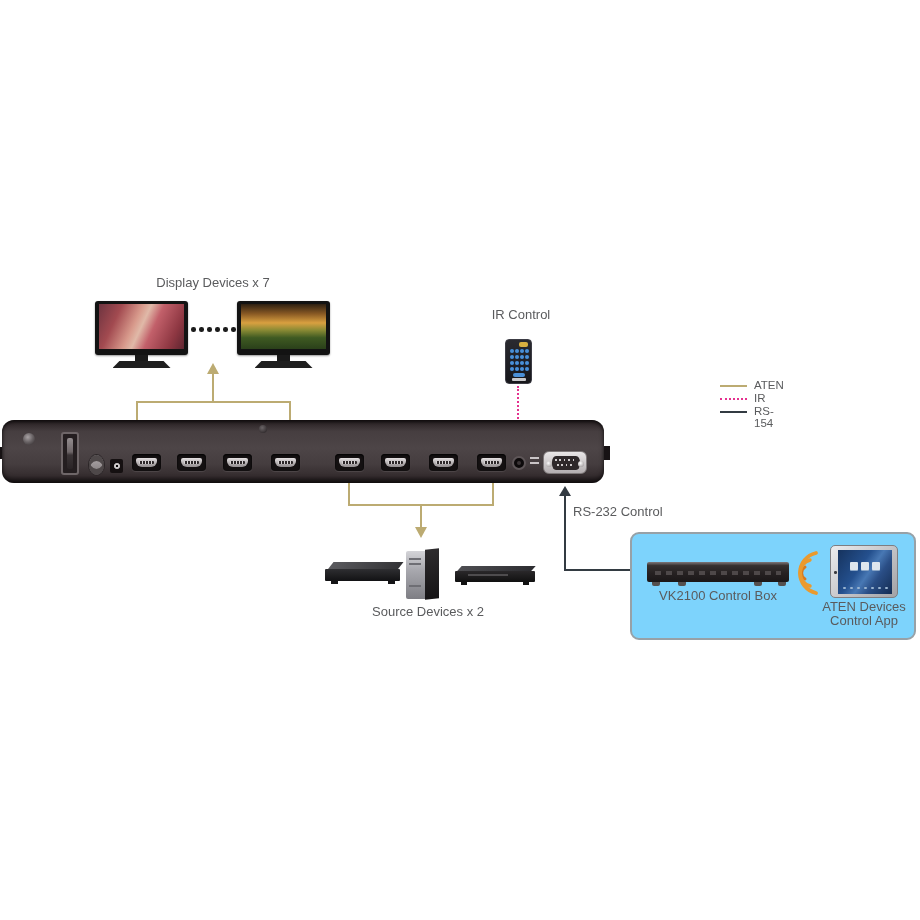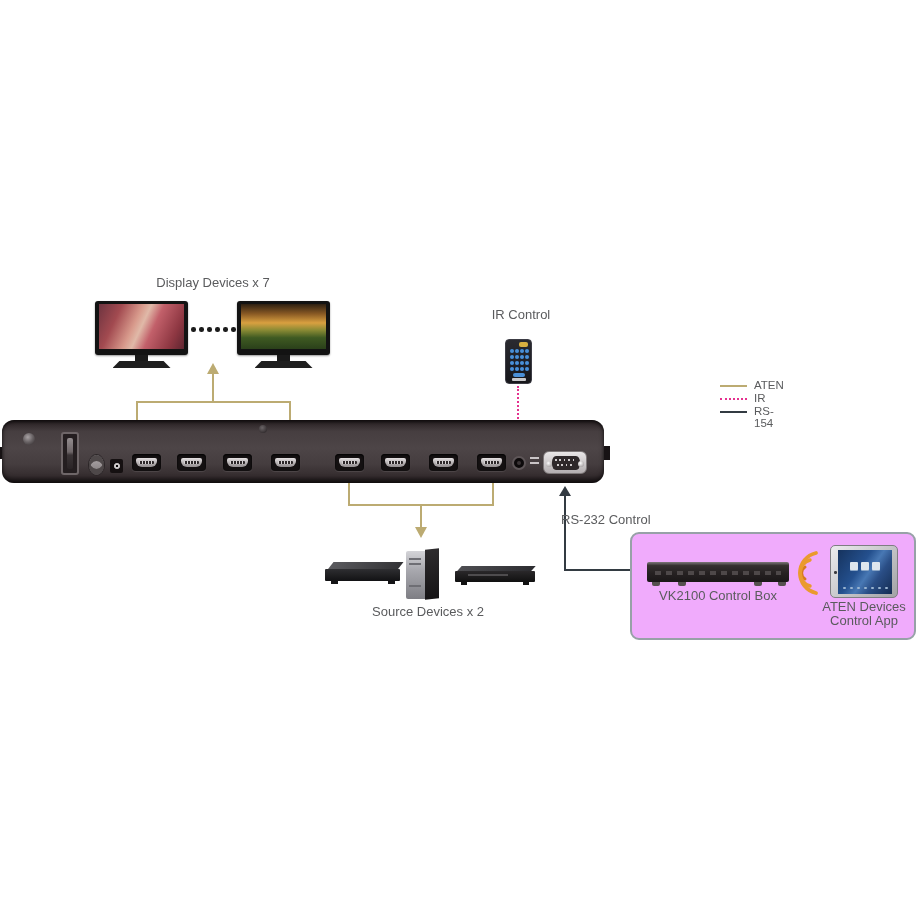--- a/index.html
+++ b/index.html
@@ -84,21 +84,21 @@
   .av-feet i { position:absolute; top:581px; width:7px; height:3px; background:#151517; }
   .pc-front { position:absolute; left:406px; top:551px; width:19px; height:48px; background:linear-gradient(180deg,#d4d4d8 0%,#a8a8ae 40%,#7e7e84 100%); border-radius:2px 0 0 2px; }
   .pc-front i { position:absolute; left:3px; width:12px; height:2px; background:#6e6e74; }
   .pc-side { position:absolute; left:425px; top:549px; width:14px; height:50px; background:linear-gradient(180deg,#2e2c2e,#151315); transform:skewY(-6deg); }
   .dvd-top { position:absolute; left:459px; top:566px; width:74px; height:6px; background:linear-gradient(90deg,#4e4e52,#2c2c30); transform:skewX(-42deg); }
   .dvd-body { position:absolute; left:455px; top:571px; width:80px; height:11px; background:linear-gradient(180deg,#2a282a,#101010); border-radius:1px; }
   .dvd-tray { position:absolute; left:468px; top:574px; width:40px; height:2px; background:#4e4c4e; }
   .dvd-feet i { position:absolute; top:582px; width:6px; height:3px; background:#121212; }
 
   
-  .panel { position:absolute; left:630px; top:532px; width:286px; height:108px; background:#f0abfc; border:2px solid #97a1a7; border-radius:9px; box-sizing:border-box; }
+  .panel { position:absolute; left:630px; top:532px; width:286px; height:108px; background:#7dd3fc; border:2px solid #97a1a7; border-radius:9px; box-sizing:border-box; }
   .vk-dev { position:absolute; left:15px; top:28px; width:142px; height:20px; border-radius:2px;
             background:linear-gradient(180deg,#7e787a 0%,#35302f 18%,#262122 55%,#1b1718 100%); }
   .vk-ports { position:absolute; left:8px; top:9px; width:126px; height:4px;
             background-image:repeating-linear-gradient(90deg,#4e4849 0 6px, transparent 6px 11px); }
   .vk-feet i { position:absolute; top:48px; width:8px; height:4px; background:#55504f; border-radius:0 0 2px 2px; }
   .tablet { position:absolute; left:198px; top:11px; width:68px; height:53px; background:linear-gradient(135deg,#ececee,#a2a2a6); border:1px solid #7e7e82; border-radius:5px; box-sizing:border-box; }
   .tab-screen { position:absolute; left:7px; top:4px; width:54px; height:44px; background:linear-gradient(125deg,#16335e 0%,#24508e 40%,#4878b4 55%,#2a4e86 70%,#142c52 100%); }
   .tab-cam { position:absolute; left:3px; top:25px; width:2.5px; height:2.5px; border-radius:50%; background:#3a3a3e; }
   .tab-tiles { position:absolute; left:12px; top:12px; display:flex; gap:3px; }
   .tab-tiles i { width:8px; height:8px; background:#dde6ee; border-radius:1px; box-shadow:0 1px 0 #8aa6c6; }
@@ -286,21 +286,21 @@
     <div class="dvd-feet">
         <i style="left:461px;"></i>
         <i style="left:523px;"></i>
       </div>
   </div>
   <div class="lbl ctr" style="left:328px; top:604px; width:200px;">Source Devices x 2</div>
 
   <div class="abs arrow-up-rs" style="left:559px; top:486px;"></div>
   <div class="abs rsline" style="left:564px; top:495px; width:2px; height:76px;"></div>
   <div class="abs rsline" style="left:564px; top:569px; width:68px; height:2px;"></div>
-  <div class="lbl" style="left:561px; top:504px;margin-top:8px;">RS-232 Control</div>
+  <div class="lbl" style="left:573px; top:504px;">RS-232 Control</div>
 
   <div class="panel">
     <div class="vk-dev">
       <div class="vk-ports"></div>
     </div>
     <div class="vk-feet">
       <i style="left:20px;"></i>
         <i style="left:46px;"></i>
         <i style="left:122px;"></i>
         <i style="left:146px;"></i>

